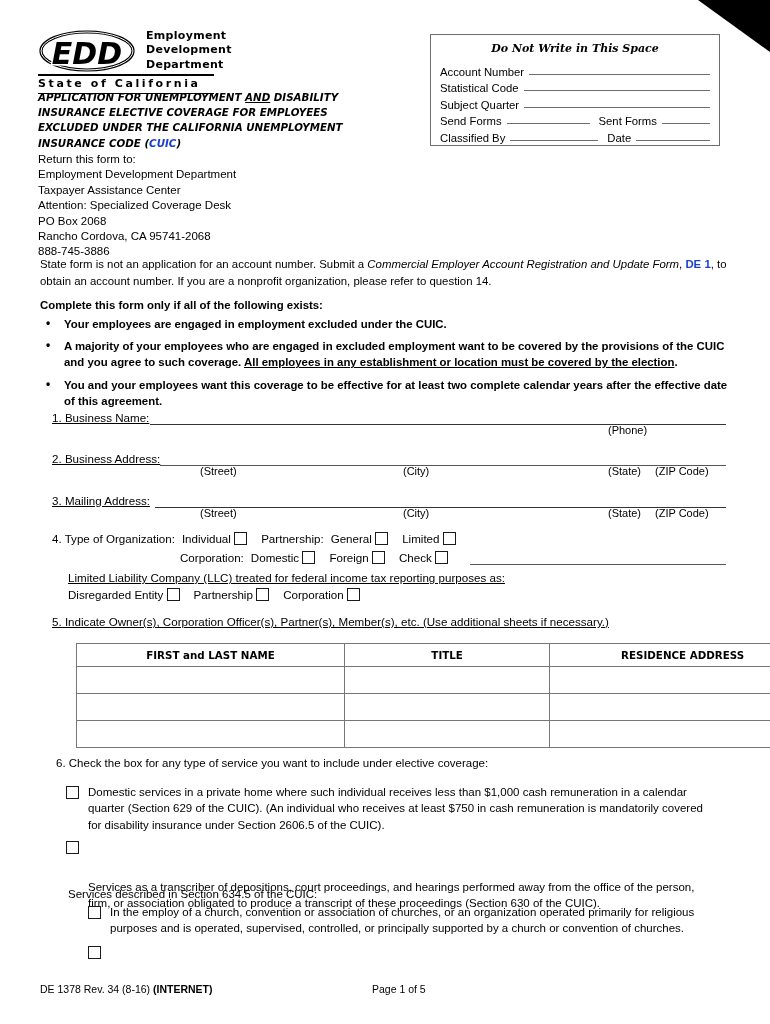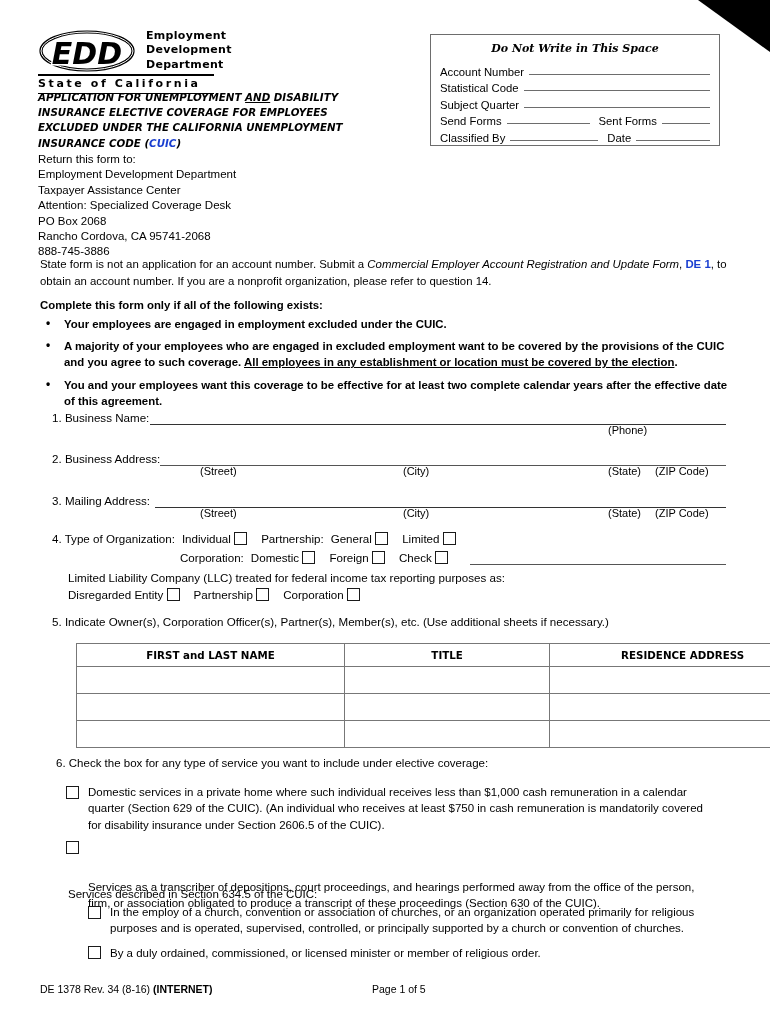--- a/index.html
+++ b/index.html
@@ -191,20 +191,21 @@
     left: 6px;
     top: -1px;
     font-size: 12px;
   }
   .bullet u { text-decoration: underline; }
 
   
   .fld {
     position: absolute;
     font-size: 11.6px;
+    text-decoration: underline;
   }
   .rule {
     position: absolute;
     border-bottom: 1px solid #555555;
     height: 0;
   }
   .rule.dark { border-bottom: 1.1px solid #333; }
   .sub {
     position: absolute;
     font-size: 11px;
@@ -451,21 +452,20 @@
 
   <div class="cbx-abs" style="left:66px; top:841px;"></div>
   <div class="cbx-item" style="left:88px; top:840px; width:625px;margin-top:39px;">Services as a transcriber of depositions, court proceedings, and hearings performed away from the office of the person, firm, or association obligated to produce a transcript of these proceedings (Section 630 of the CUIC).</div>
 
   <div class="cbx-item" style="left:68px; top:886px;">Services described in Section 634.5 of the CUIC:</div>
 
   <div class="cbx-abs" style="left:88px; top:906px;"></div>
   <div class="cbx-item" style="left:110px; top:904px; width:588px;">In the employ of a church, convention or association of churches, or an organization operated primarily for religious purposes and is operated, supervised, controlled, or principally supported by a church or convention of churches.</div>
 
   <div class="cbx-abs" style="left:88px; top:946px;"></div>
-  <div class="cbx-item" style="left:110px; top:945px; width:588px;">By a duly ordained, commissioned, or licensed minister or member of religious order.</div>
 
   <div class="footer">
     <div class="left"><span>DE 1378 Rev. 34 (8-16) </span><b>(INTERNET)</b></div>
     <div class="center">Page 1 of 5</div>
     <div class="right">CU</div>
   </div>
 
 </div>
 
 </body></html>

